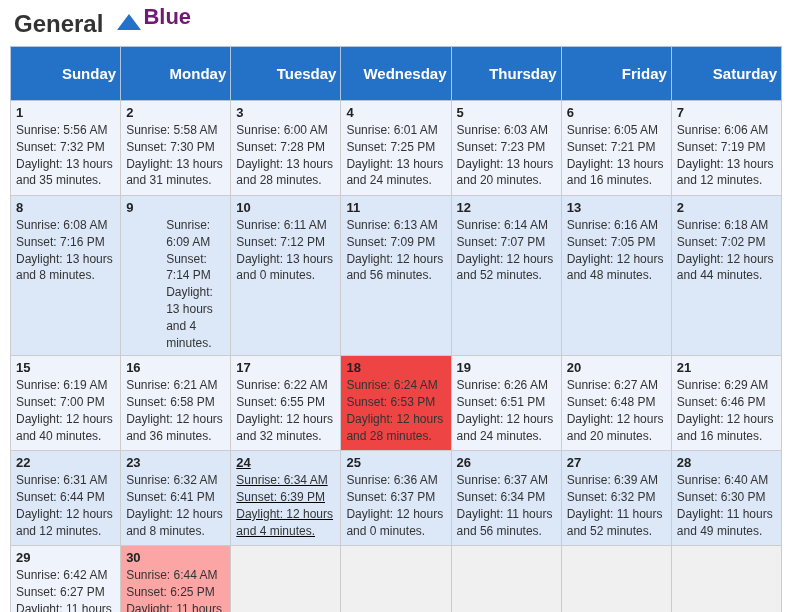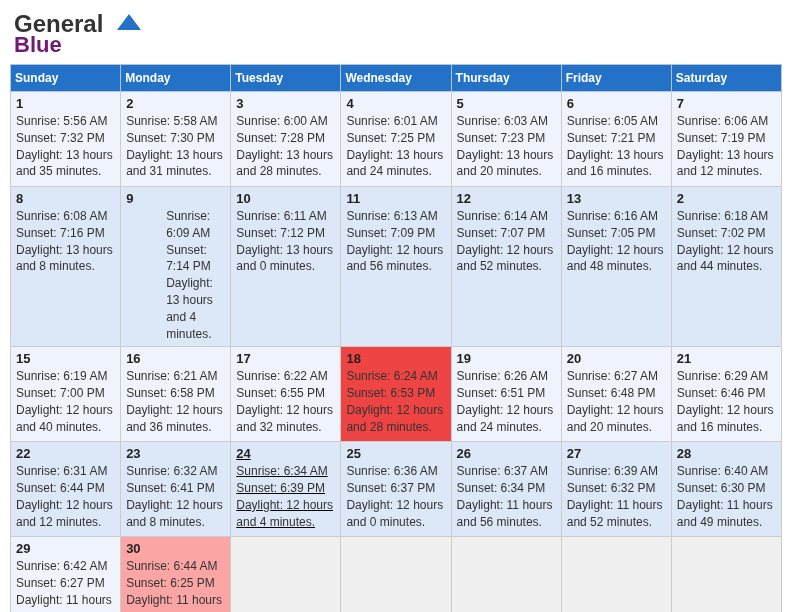--- a/index.html
+++ b/index.html
@@ -12,21 +12,21 @@
     }
     .header {
       display: flex;
       justify-content: space-between;
       align-items: flex-start;
       margin-bottom: 8px;
       padding: 0 4px;
     }
     .logo {
       display: flex;
-      flex-direction: column;
+      flex-direction: row;
       align-items: flex-start;
     }
     .logo-wrapper {
       display: flex;
       align-items: center;
     }
     .title-section {
       text-align: right;
     }
     .month-title {
@@ -41,23 +41,23 @@
     table {
       width: 100%;
       border-collapse: collapse;
       font-size: 10.5px;
     }
     thead tr {
       background-color: #2471c8;
       color: white;
     }
     thead th {
-      padding: 6px 4px;
-      text-align: left;
-      font-size: 12px;
+      padding: 18px 4px;
+      text-align: right;
+      font-size: 15px;
       font-weight: bold;
       border: 1px solid #b0c4de;
     }
     tbody tr {
       vertical-align: top;
     }
     tbody td {
       border: 1px solid #ccc;
       padding: 4px 5px;
       height: 95px;

